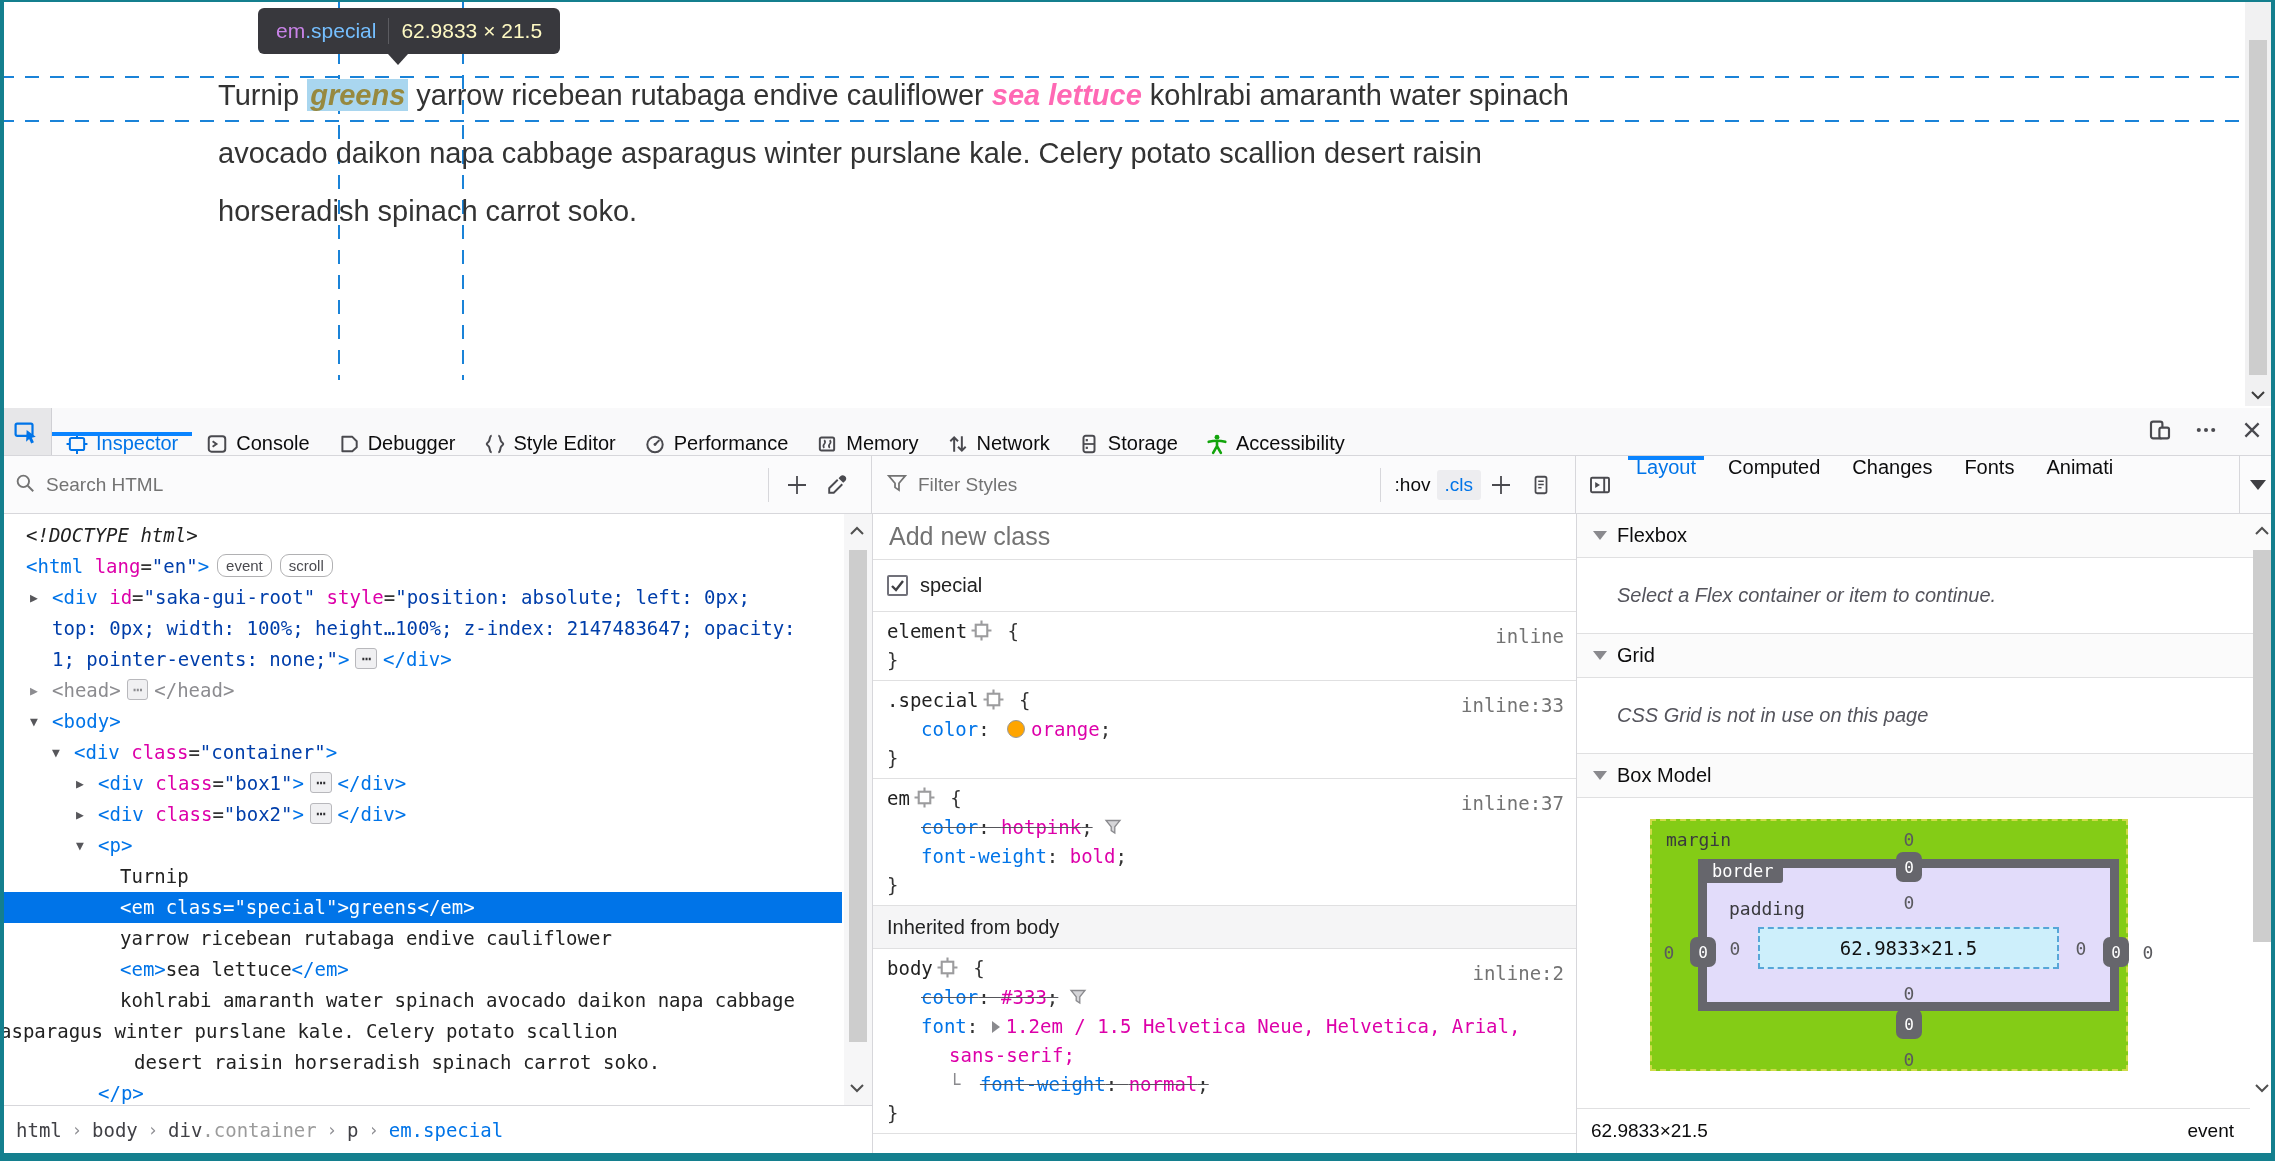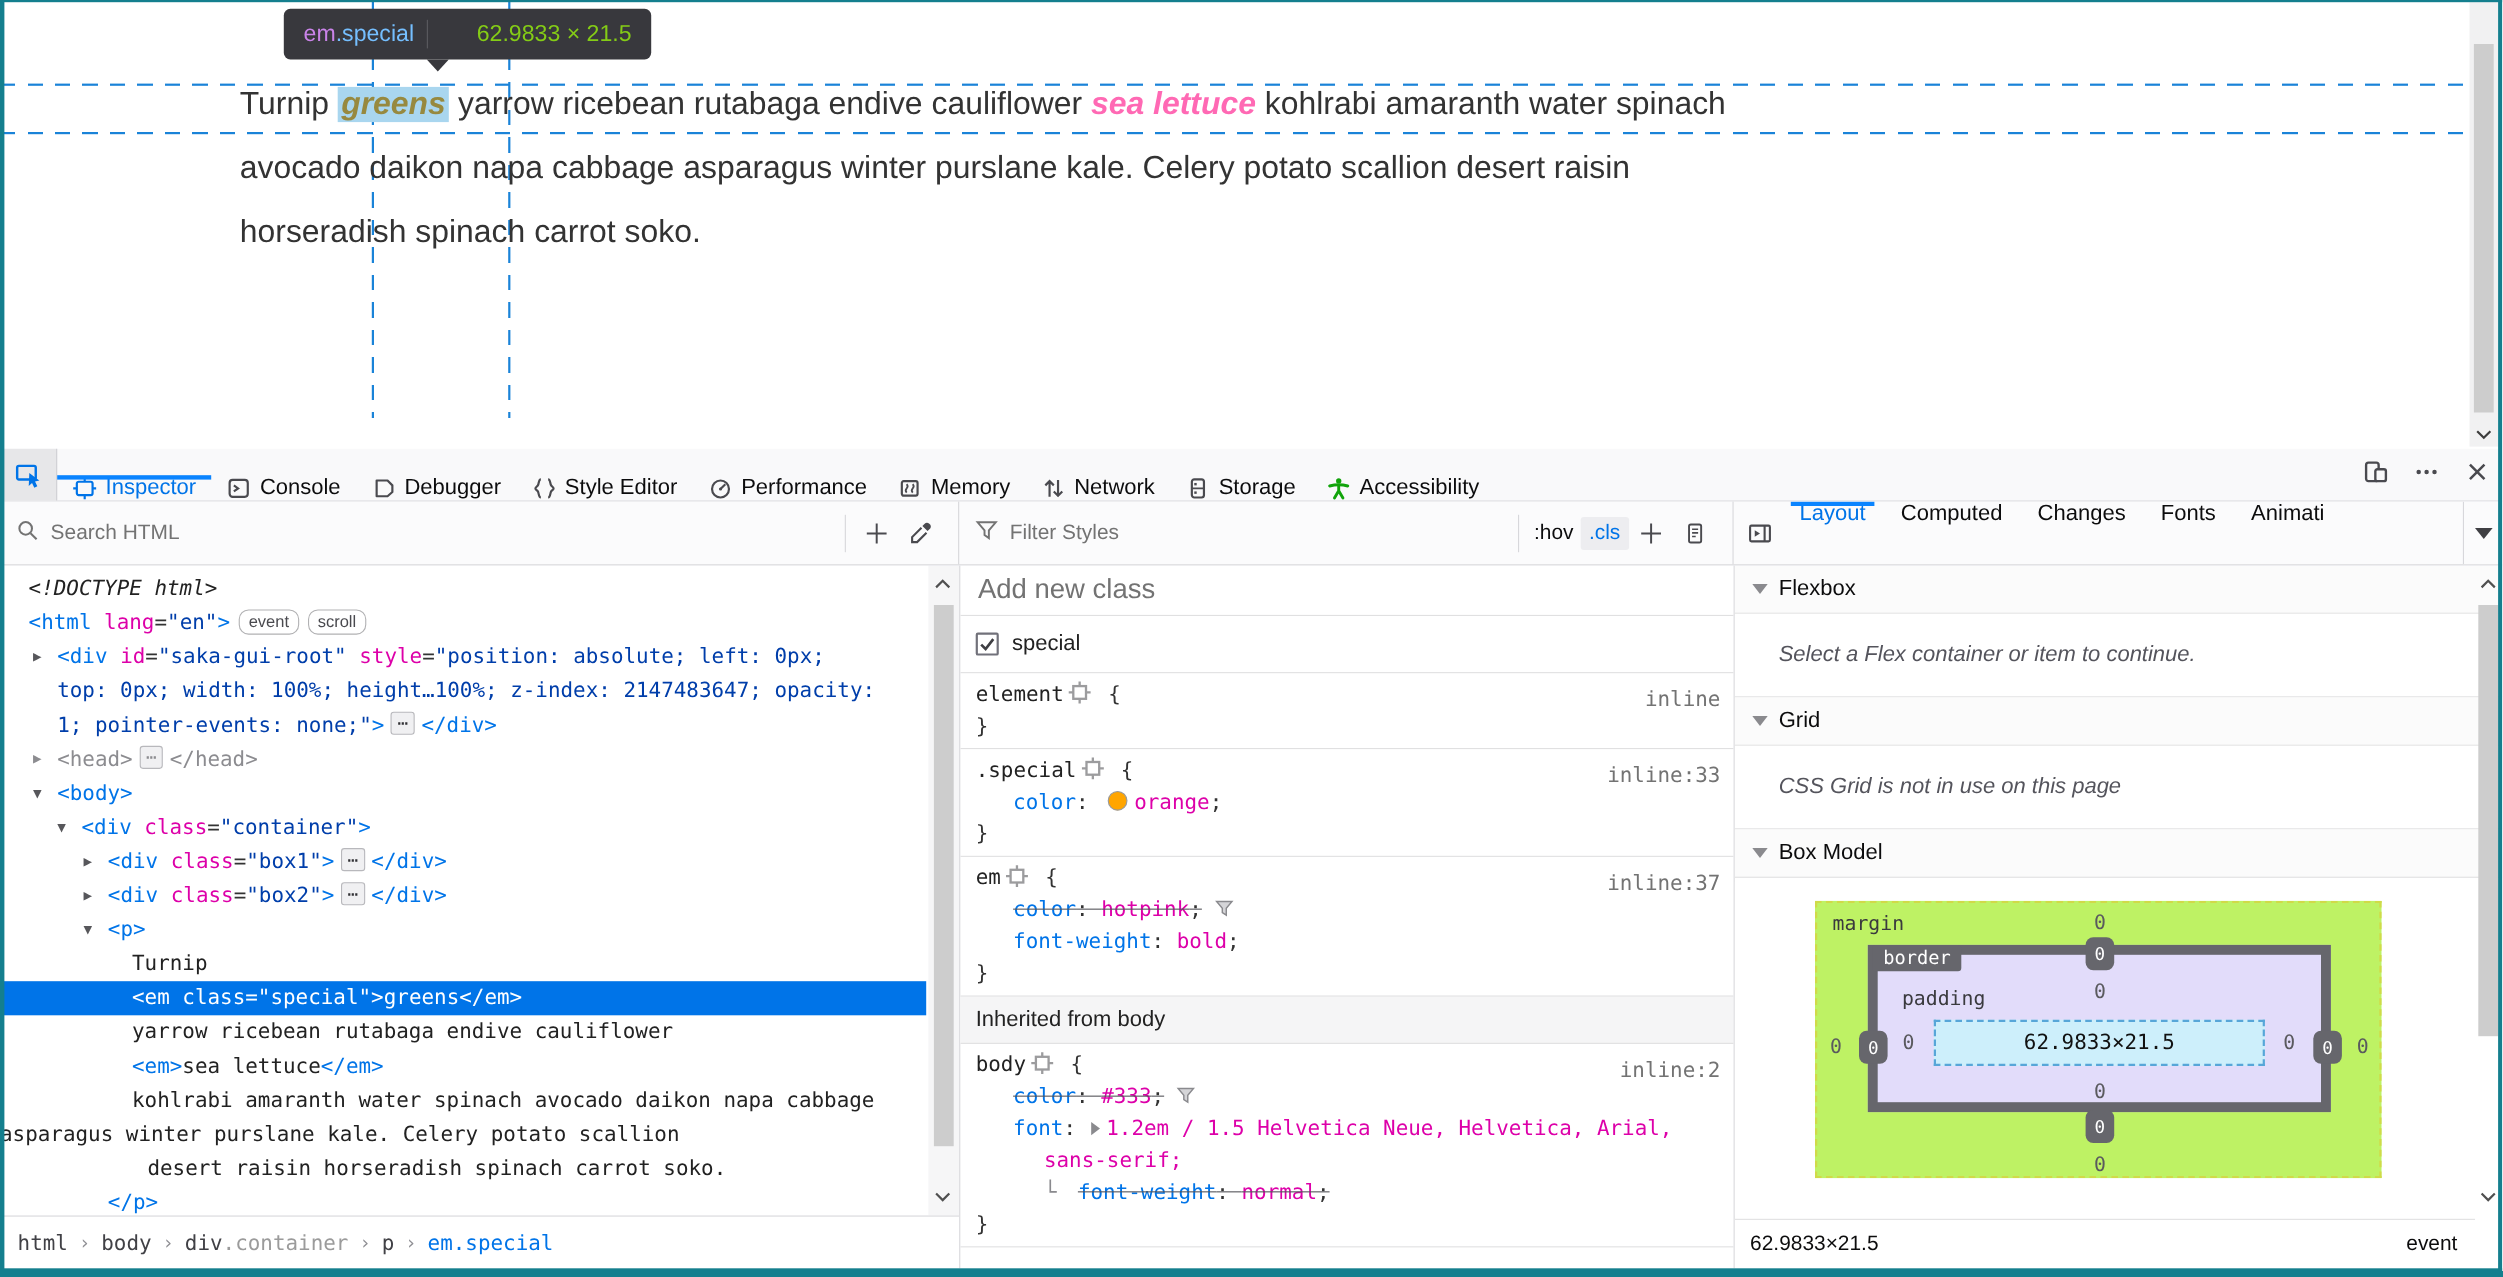--- a/index.html
+++ b/index.html
@@ -21,21 +21,21 @@
   .guide-v { position:absolute; top:0; width:2px; height:380px; z-index:2;
     background:repeating-linear-gradient(180deg,#1a83d8 0 14px,transparent 14px 25px); }
   .para { position:absolute; left:218px; top:66px; font-size:29px; line-height:58px; color:#333; z-index:3; }
   .tok-special { font-style:italic; font-weight:bold; color:#97893f; background:#a9d6ef; padding:0 3px; }
   .tok-em { font-style:italic; font-weight:bold; color:#ff69b4; }
   .tooltip { position:absolute; left:258px; top:8px; height:46px; background:#38383d; border-radius:6px;
     display:flex; align-items:center; padding:0 18px; gap:12px; z-index:10; font-size:21px; }
   .tooltip .tt-tag { color:#c983e8; }
   .tooltip .tt-cls { color:#75bfff; }
   .tooltip .tt-div { width:1px; height:26px; background:#5c5c61; }
-  .tooltip .tt-dims { color:#84cc16;margin-left:32px; }
+  .tooltip .tt-dims { color:#fef9c3; }
   .tt-caret { position:absolute; left:388px; top:54px; width:0; height:0; z-index:10;
     border-left:10px solid transparent; border-right:10px solid transparent; border-top:11px solid #38383d; }
 
   
   .pg-scroll { position:absolute; right:4px; top:2px; width:26px; height:404px; background:#f1f1f2; z-index:4; }
   .pg-thumb { position:absolute; left:4px; top:38px; width:18px; height:335px; background:#cdcdcd; }
   .sb-chev { position:absolute; width:26px; height:22px; display:flex; align-items:center; justify-content:center; color:#505050; }
   .sb-chev svg { width:16px; height:10px; }
 
   
@@ -125,21 +125,21 @@
   .lay-header { height:44px; background:#fbfbfb; border-bottom:1px solid #e0e0e1; display:flex; align-items:center;
     padding:0 16px; gap:10px; font-size:20px; color:#0c0c0d; }
   .lay-tri { width:0; height:0; border-left:7px solid transparent; border-right:7px solid transparent; border-top:9px solid #8a8a8e; }
   .lay-msg { border-bottom:1px solid #e0e0e1; display:flex; align-items:center; padding:0 40px; height:76px;
     font-size:20px; font-style:italic; color:#54545c; background:#fff; }
   .lay-scroll { position:absolute; right:0; top:0; width:26px; height:591px; }
   .lay-thumb { position:absolute; left:4px; top:36px; width:18px; height:392px; background:#cdcdcd; }
 
   
   .bm-wrap { position:absolute; left:0; top:288px; width:673px; height:303px; background:#fff; }
-  .bm-margin { position:absolute; left:73px; top:17px; width:515px; height:252px; background:#bef264;
+  .bm-margin { position:absolute; left:73px; top:17px; width:478px; height:252px; background:#84cc16;
     border:2px dashed #d0da49; font-family:"DejaVu Sans Mono",monospace; }
   .bm-border { position:absolute; left:46px; top:38px; width:421px; height:152px; border:9px solid #66666c; background:#e2dcfa; }
   .bm-content { position:absolute; left:51px; top:59px; width:301px; height:42px; background:#cdeffb;
     border:2px dashed #57a6d8; display:flex; align-items:center; justify-content:center; font-size:19px; color:#111; }
   .bm-label { position:absolute; font-size:18px; color:#3a3a3e; }
   .bm-btab { position:absolute; left:-5px; top:-9px; background:#66666c; color:#fff; font-size:17px;
     padding:2px 10px; border-radius:3px; font-family:"DejaVu Sans Mono",monospace; }
   .bm-zero { position:absolute; font-size:18px; color:#5a5a5e; font-family:"DejaVu Sans Mono",monospace;
     transform:translate(-50%,-50%); }
   .bm-pill { position:absolute; width:26px; height:30px; background:#66666c; border-radius:7px; color:#fff;

